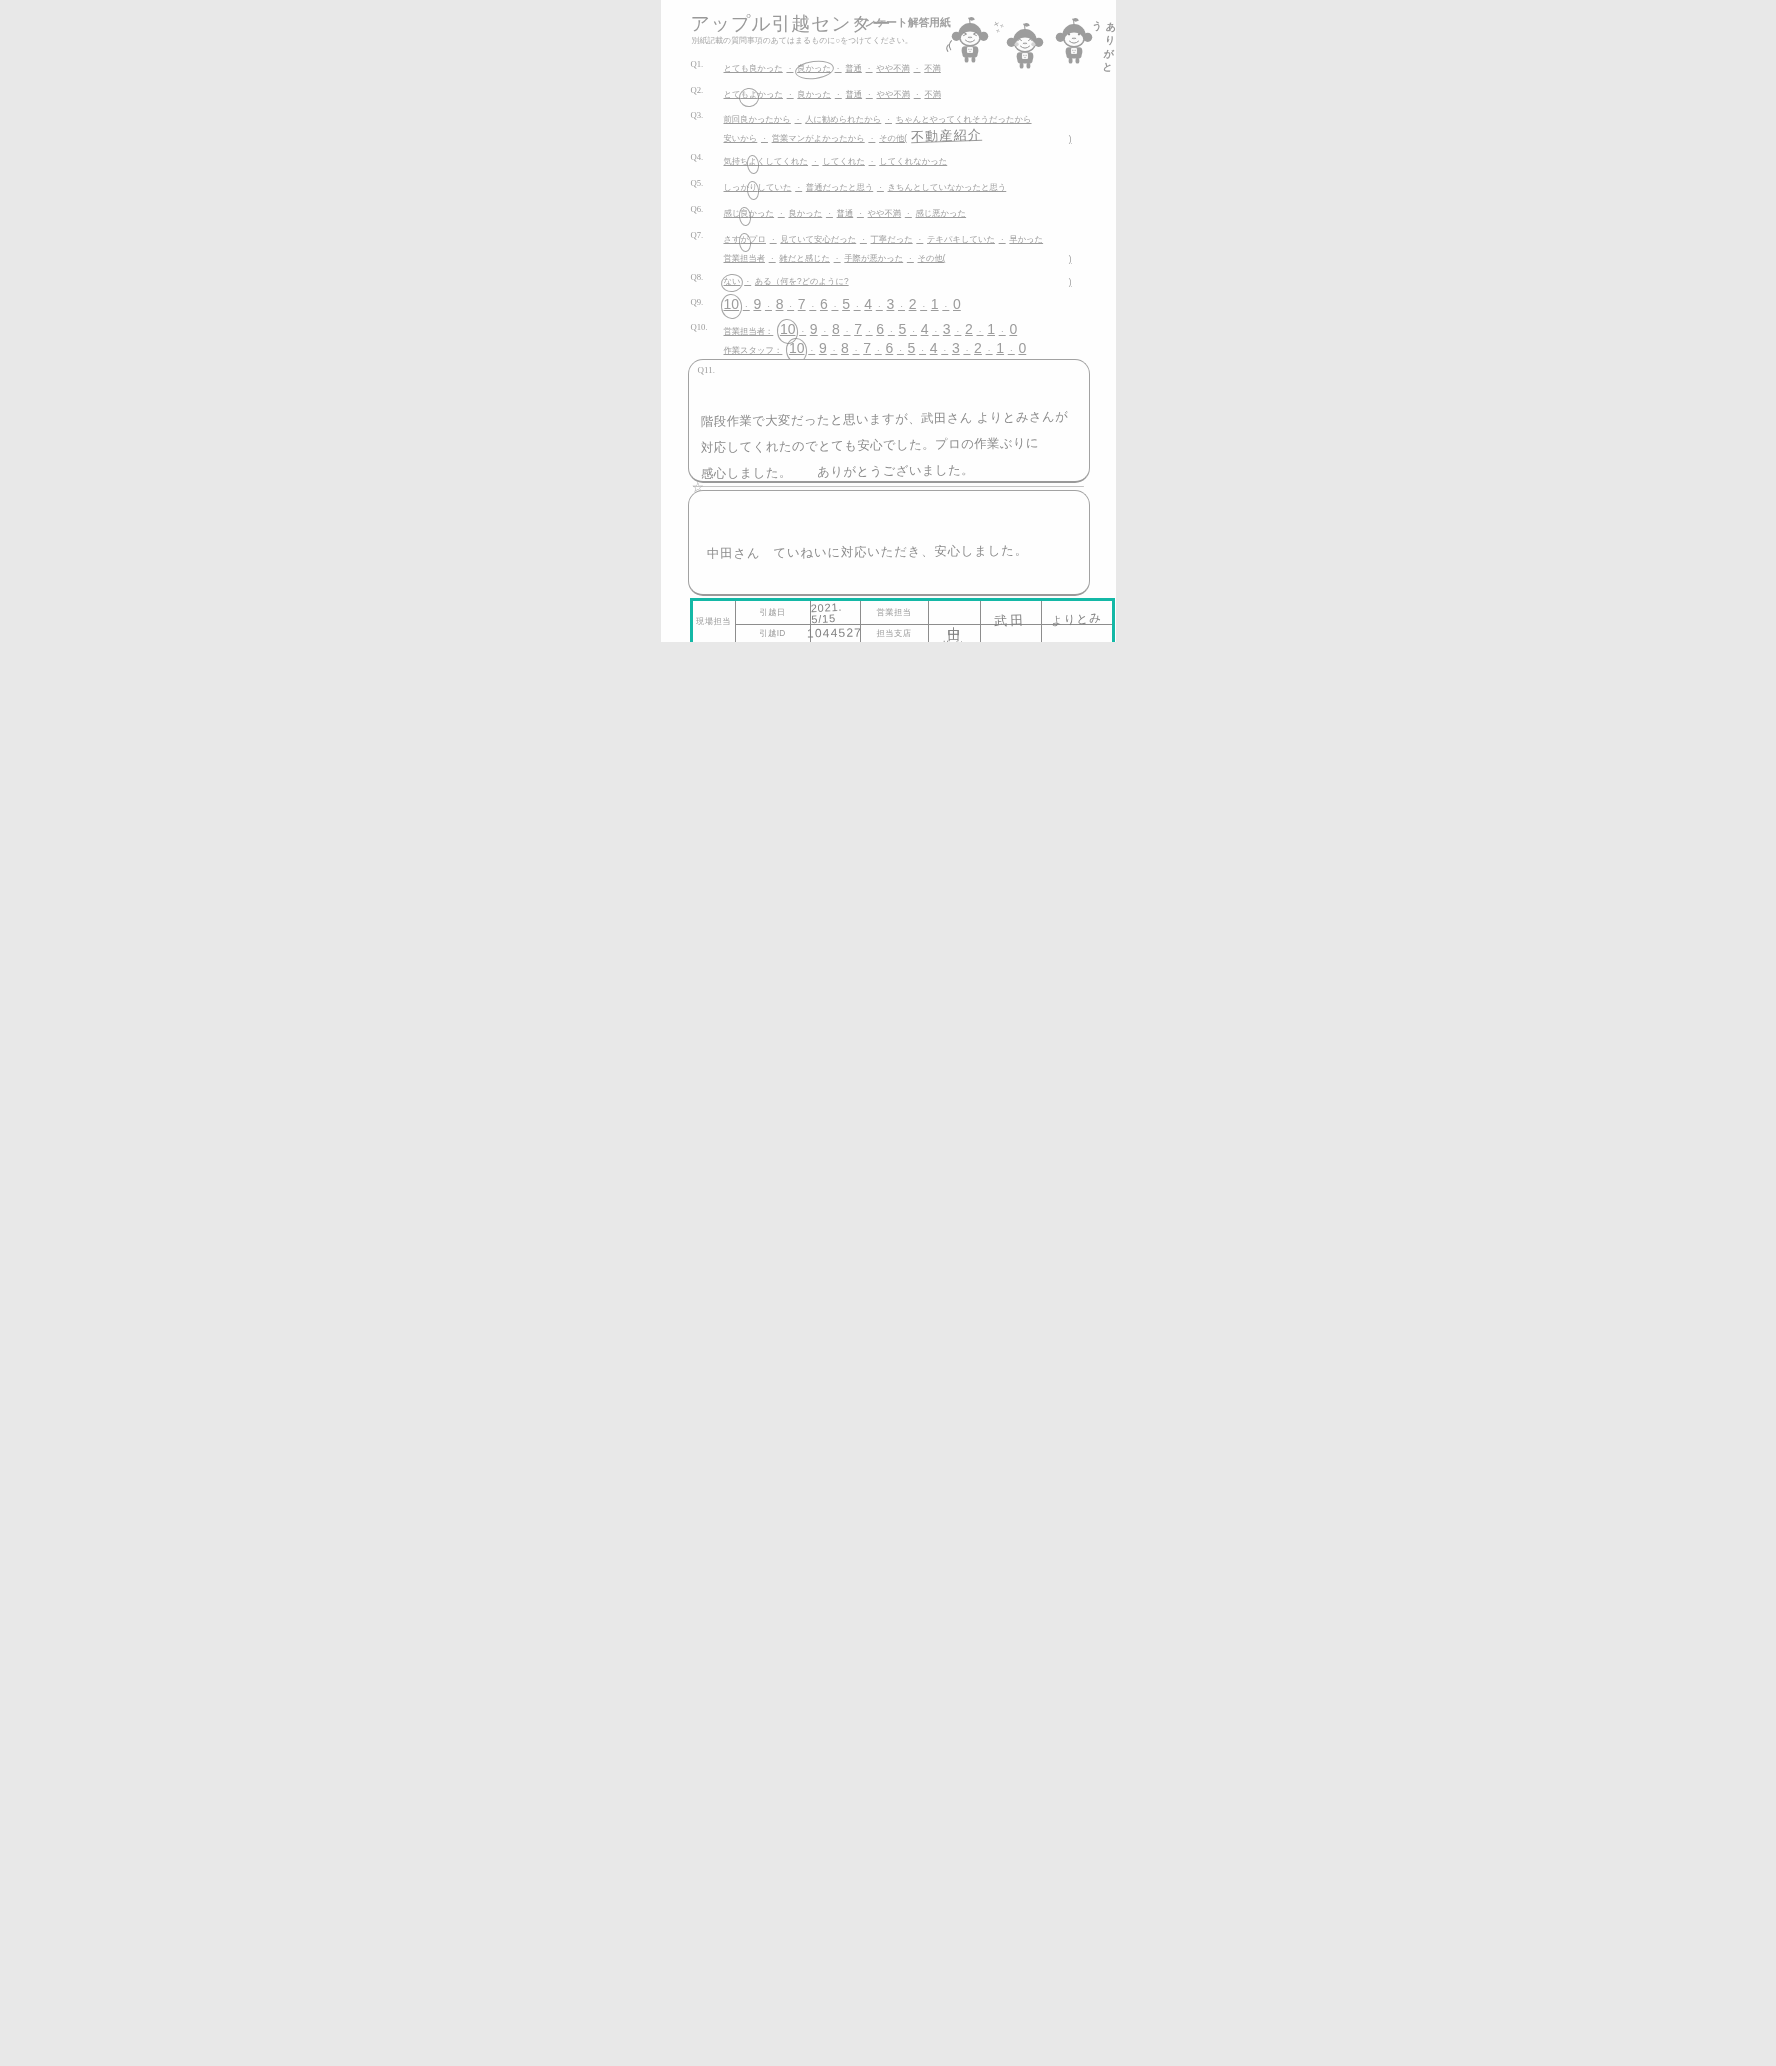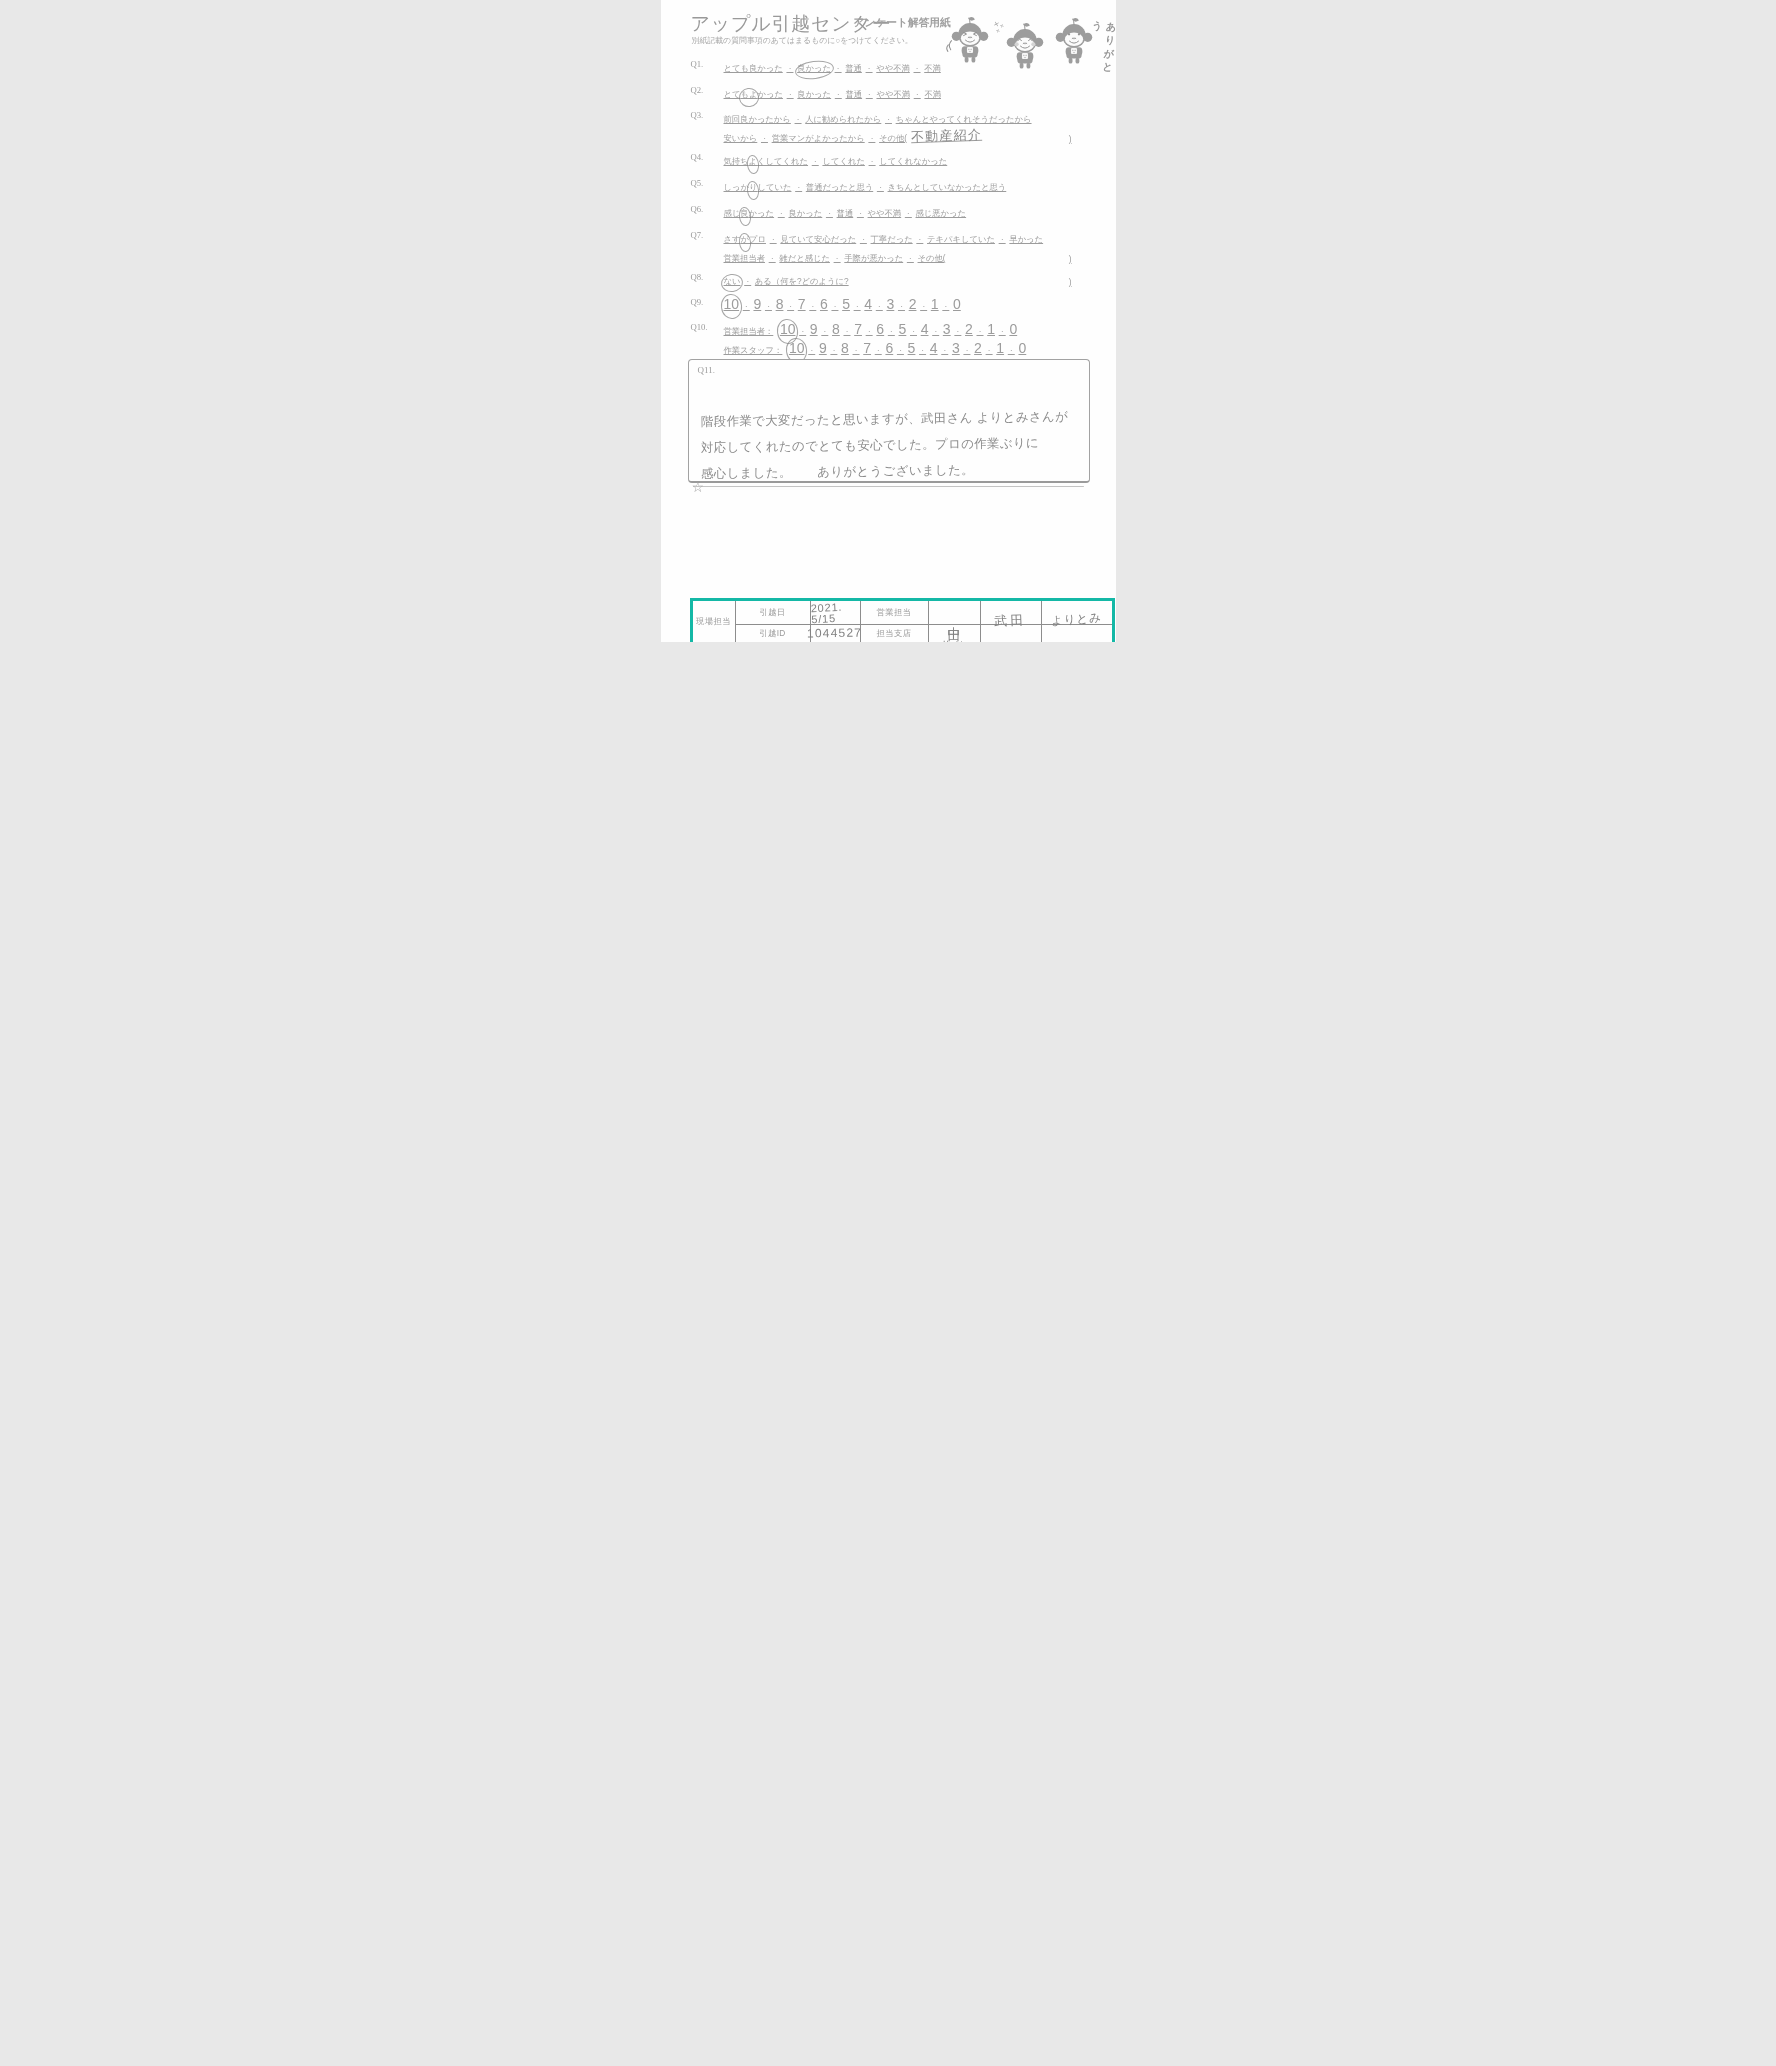--- a/index.html
+++ b/index.html
@@ -35,21 +35,21 @@
     margin:0 4.1px;position:relative;top:1.2px;letter-spacing:1.2px;}
   .circ{position:relative;display:inline-block;}
   .circ::after{content:"";position:absolute;left:-2.5px;right:-2.5px;top:-2.1px;bottom:-5px;
     border:1px solid rgba(128,128,128,.7);border-radius:50%;transform:rotate(-7deg);}
   .tight::after{left:-1.7px;right:-1.7px;top:-1.2px;bottom:-6.6px;}
   .num::after{left:-2.9px;right:-2.9px;top:-2.5px;bottom:-6.2px;}
   .qp0{top:55px}.qp1{top:81px}.qp2{top:106px}.qp3{top:148px}.qp4{top:174px}
   .qp5{top:200px}.qp6{top:226px}.qp7{top:268px}.qp8{top:293px}.qp9{top:318px}
   
   .sbox{position:absolute;left:27px;width:400px;background:#fefefe;
-    border:1.2px solid #a2a2a2;border-bottom:2.9px solid #9a9a9a;border-radius:4px;}
+    border:1.2px solid #a2a2a2;border-bottom:2.9px solid #9a9a9a;border-radius:15px;}
   .sbox::after{content:"";position:absolute;left:4.1px;right:4.1px;bottom:-6.2px;height:1.2px;
     background:#c4c4c4;border-radius:0.8px;}
   .box-q11{top:359px;height:121px;}
   .box-star{top:490px;height:103px;}
   .q11label{position:absolute;left:9px;top:5px;font-family:"Liberation Serif","DejaVu Serif",serif;
     font-size:9px;color:#9b9b9b;}
   .freelines{position:absolute;left:12.4px;top:46px;right:10px;}
   .fline{font-size:12.4px;color:#8b8b8b;line-height:26px;white-space:nowrap;
     transform:rotate(-0.8deg);letter-spacing:0.4px;}
   .starmark{position:absolute;left:31px;top:479px;font-size:14px;color:#a3a3a3;}
@@ -384,20 +384,23 @@
   <div class="sbox box-q11">
     <span class="q11label">Q11.</span>
     <div class="freelines">
       <div class="fline">階段作業で大変だったと思いますが、武田さん よりとみさんが</div>
       <div class="fline">対応してくれたのでとても安心でした。プロの作業ぶりに</div>
       <div class="fline">感心しました。　　ありがとうございました。</div>
     </div>
   </div>
 
   <span class="starmark">☆</span>
+  <div class="sbox box-star">
+    <div class="starline">中田さん　ていねいに対応いただき、安心しました。</div>
+  </div>
 
   <div class="btable">
     <div class="tc">
         <span class="lab">引越日</span>
       </div>
     <div class="tc">
         <span class="hv hv-date">2021. 5/15</span>
       </div>
     <div class="tc">
         <span class="lab">営業担当</span>

